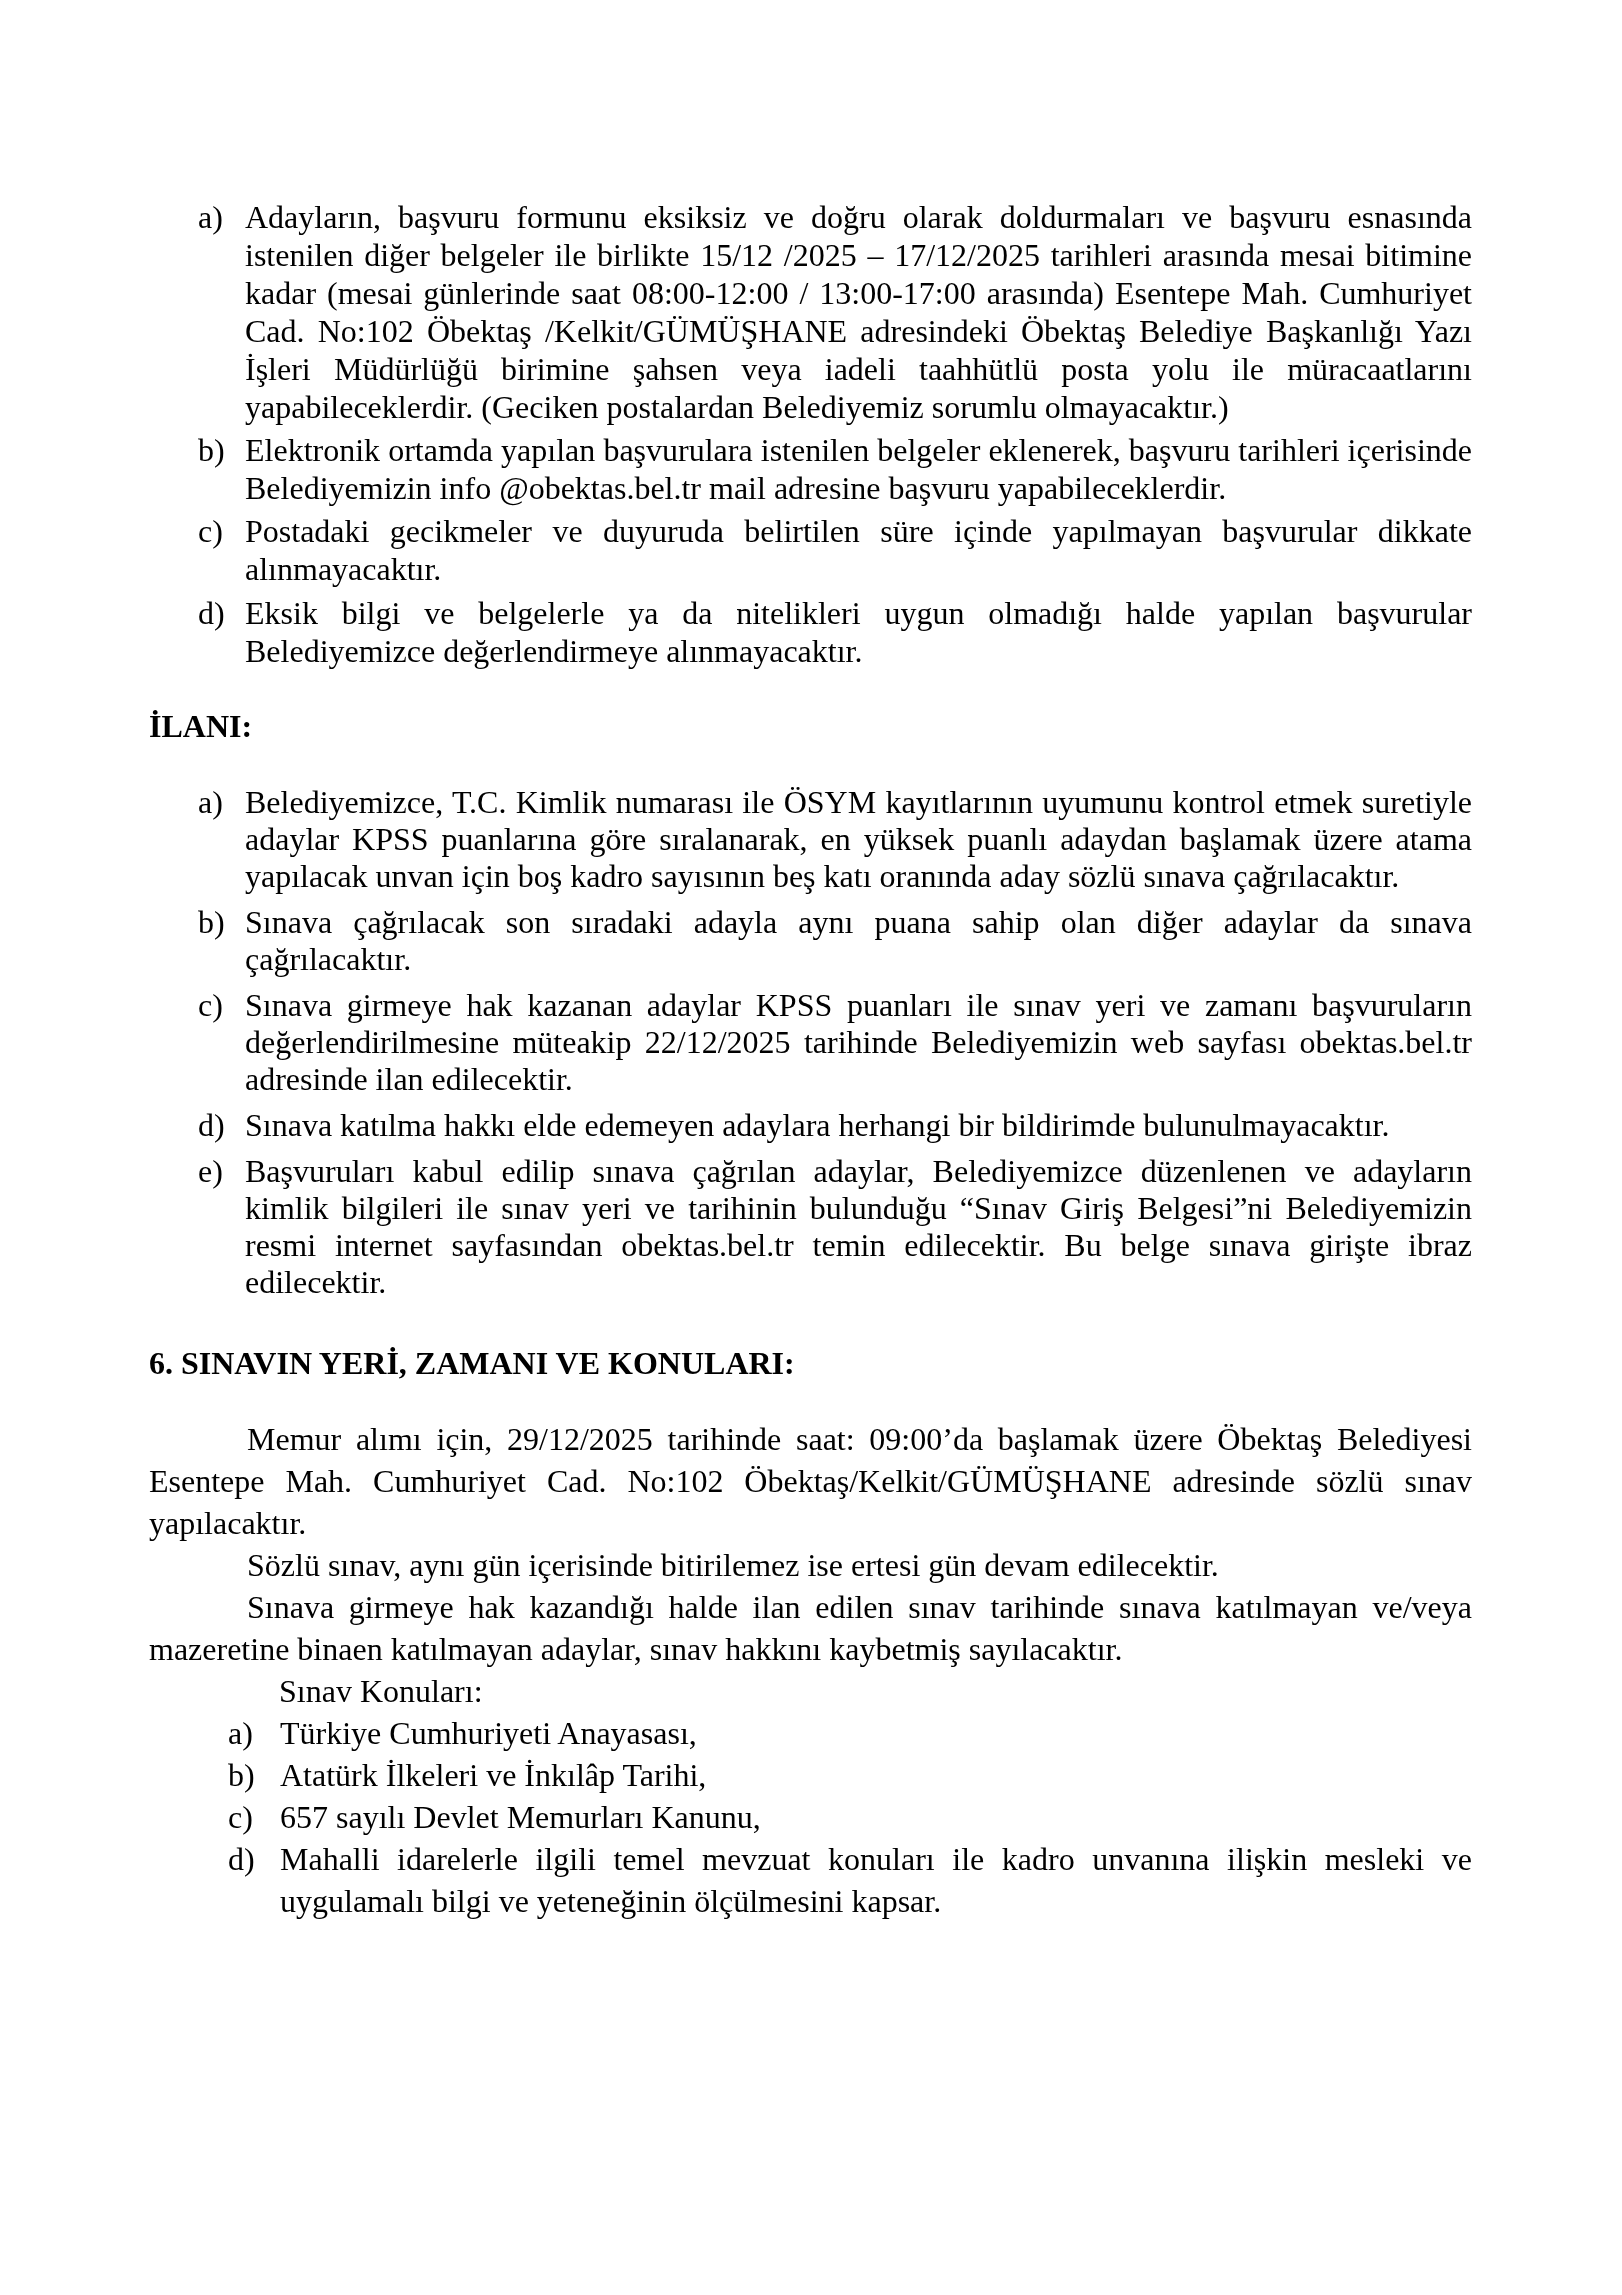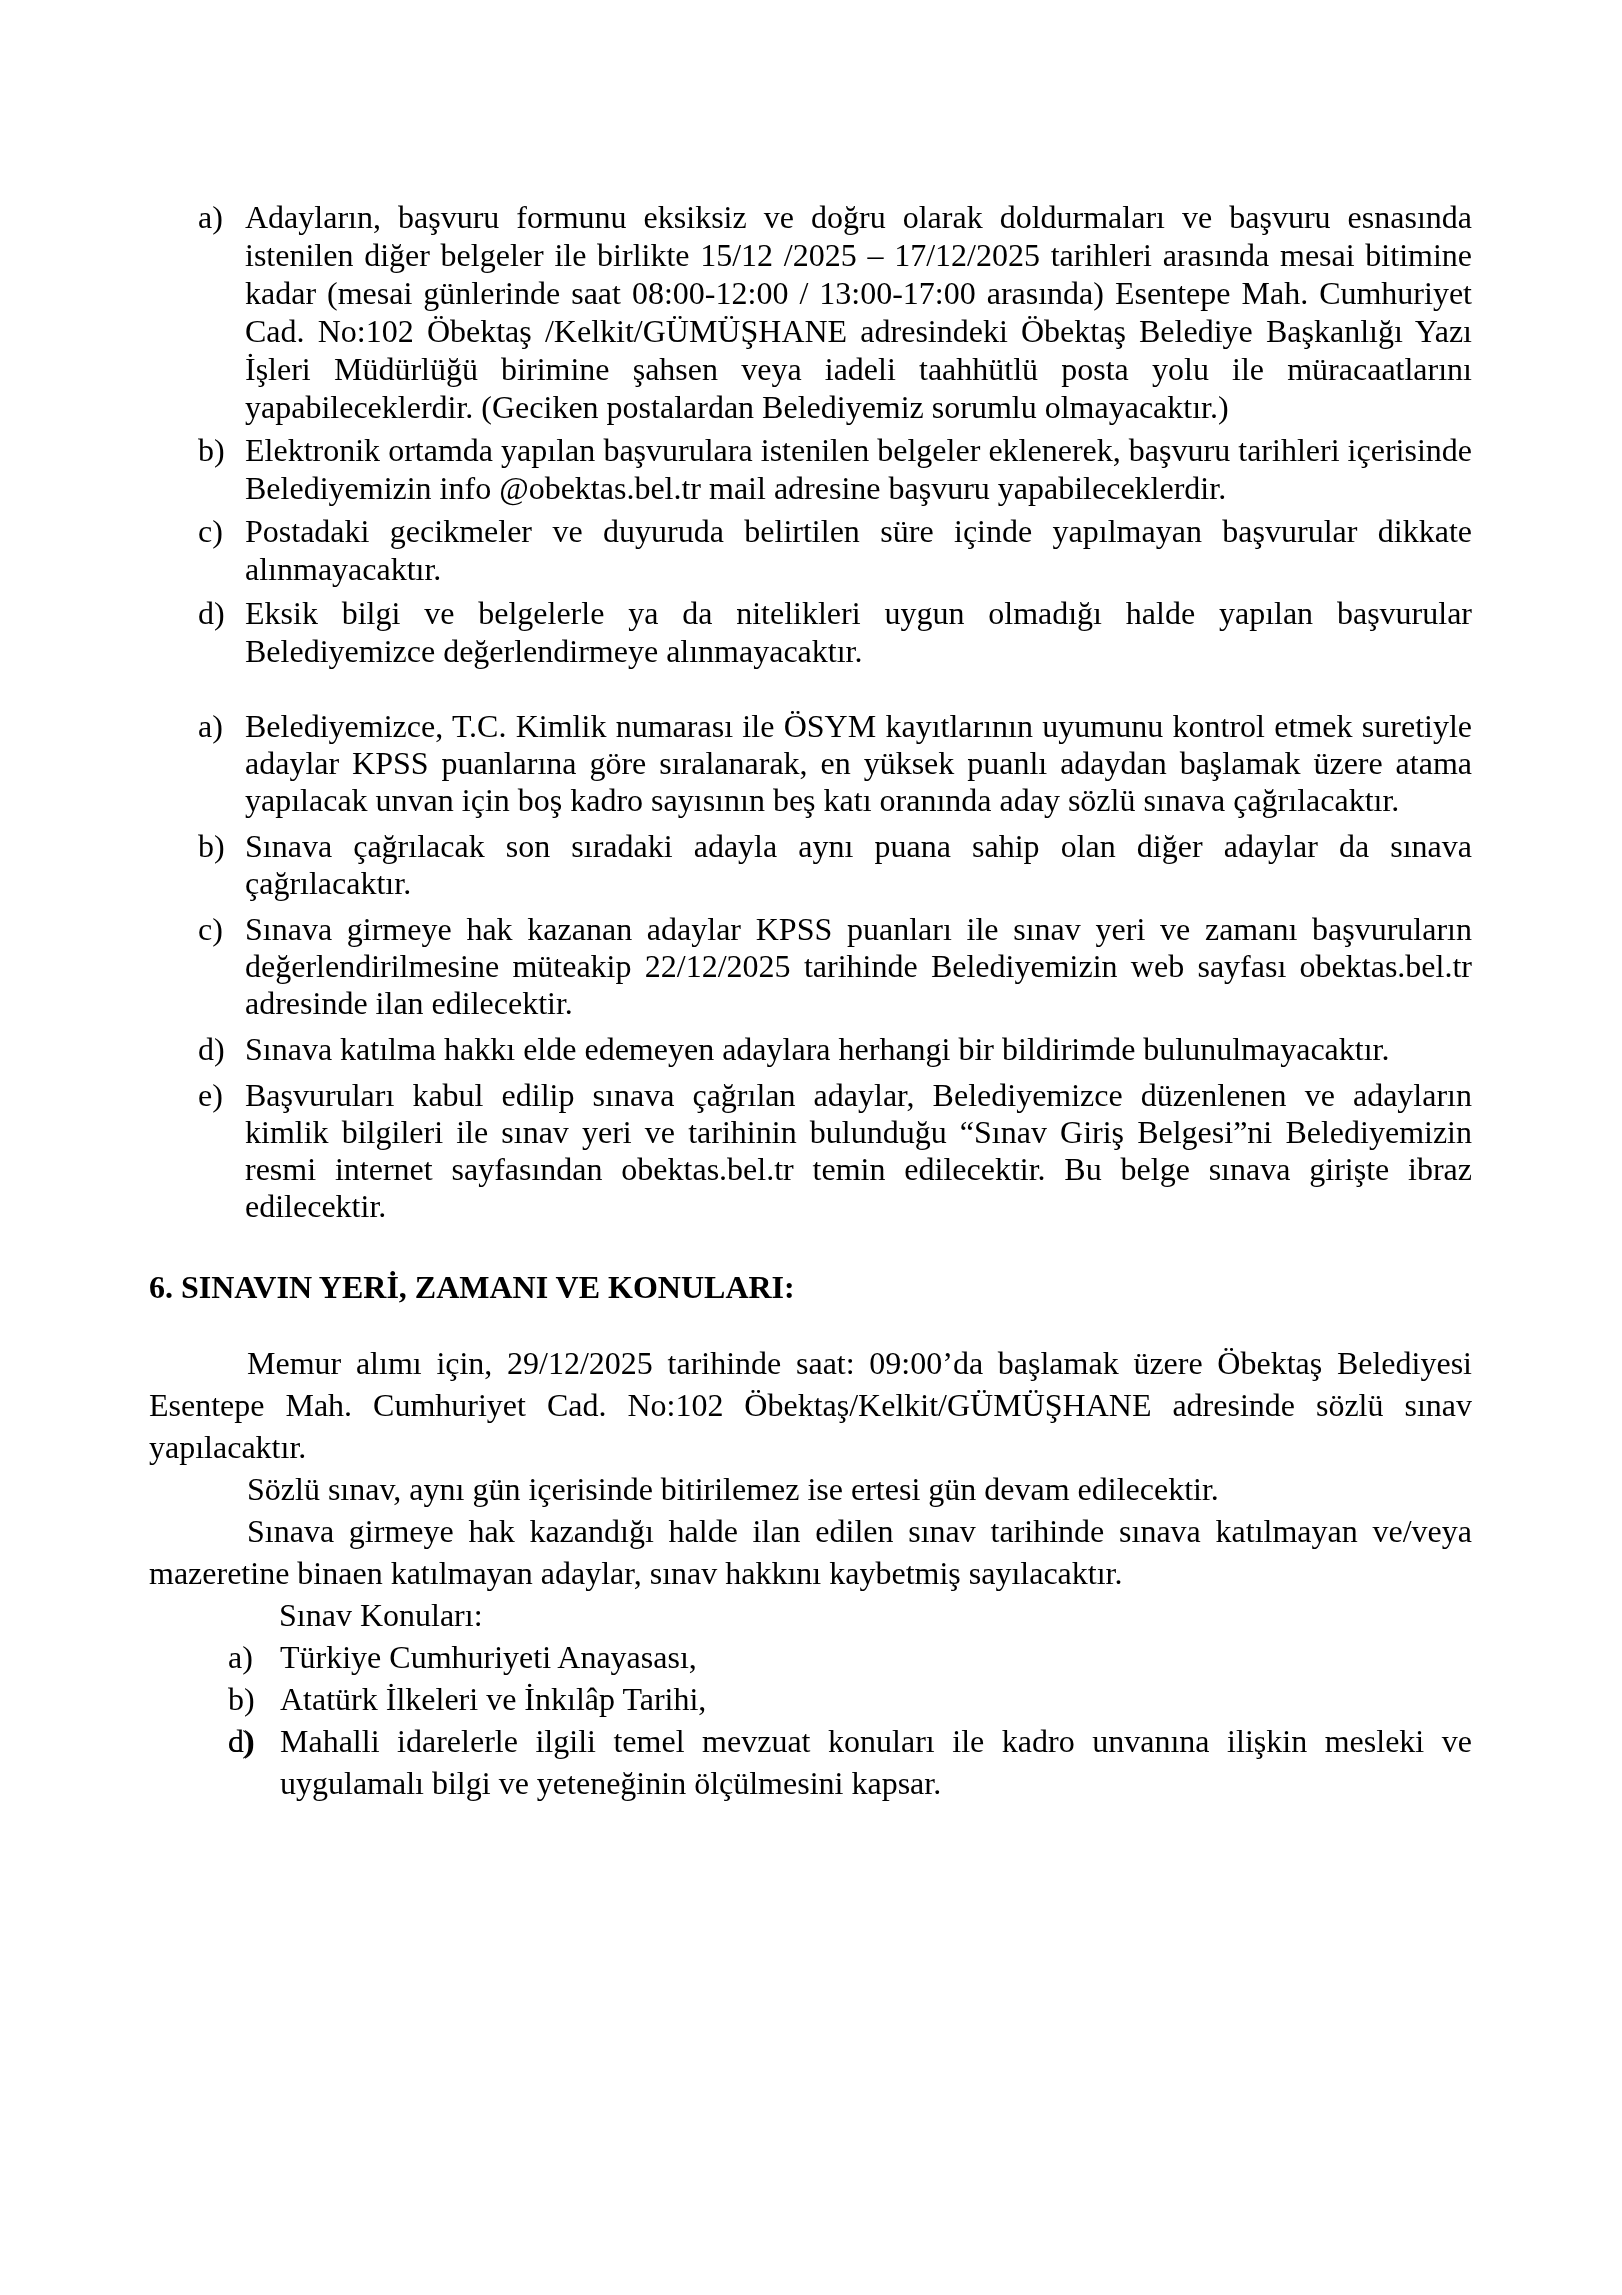--- a/index.html
+++ b/index.html
@@ -102,20 +102,21 @@
         <span class="lbl">c)</span>
         <span>Postadaki gecikmeler ve duyuruda belirtilen süre içinde yapılmayan başvurular dikkate alınmayacaktır.</span>
       </div>
       <div class="row">
         <span class="lbl">d)</span>
         <span>Eksik bilgi ve belgelerle ya da nitelikleri uygun olmadığı halde yapılan başvurular Belediyemizce değerlendirmeye alınmayacaktır.</span>
       </div>
     </div>
 
     <div class="h5">
+      <div class="h5l2">İLANI:</div>
     </div>
 
     <div class="list-b">
       <div class="row">
         <span class="lbl">a)</span>
         <span>Belediyemizce, T.C. Kimlik numarası ile ÖSYM kayıtlarının uyumunu kontrol etmek suretiyle adaylar KPSS puanlarına göre sıralanarak, en yüksek puanlı adaydan başlamak üzere atama yapılacak unvan için boş kadro sayısının beş katı oranında aday sözlü sınava çağrılacaktır.</span>
       </div>
       <div class="row">
         <span class="lbl">b)</span>
         <span>Sınava çağrılacak son sıradaki adayla aynı puana sahip olan diğer adaylar da sınava çağrılacaktır.</span>
@@ -147,20 +148,21 @@
         <div class="row">
           <span class="lbl">a)</span>
           <span>Türkiye Cumhuriyeti Anayasası,</span>
         </div>
         <div class="row">
           <span class="lbl">b)</span>
           <span>Atatürk İlkeleri ve İnkılâp Tarihi,</span>
         </div>
         <div class="row">
           <span class="lbl">c)</span>
+          <span>657 sayılı Devlet Memurları Kanunu,</span>
         </div>
         <div class="row">
           <span class="lbl">d)</span>
           <span>Mahalli idarelerle ilgili temel mevzuat konuları ile kadro unvanına ilişkin mesleki ve uygulamalı bilgi ve yeteneğinin ölçülmesini kapsar.</span>
         </div>
       </div>
     </div>
 
   </div>
 </div>

